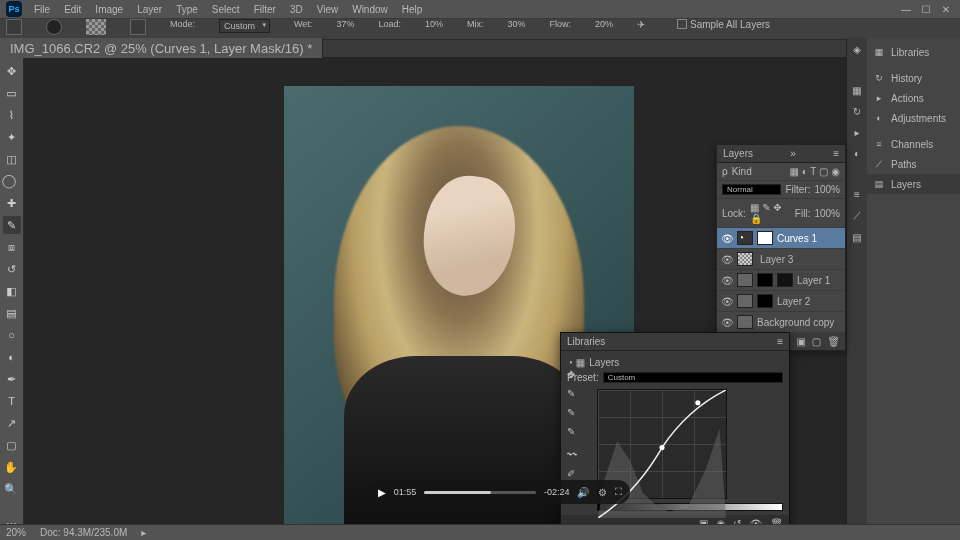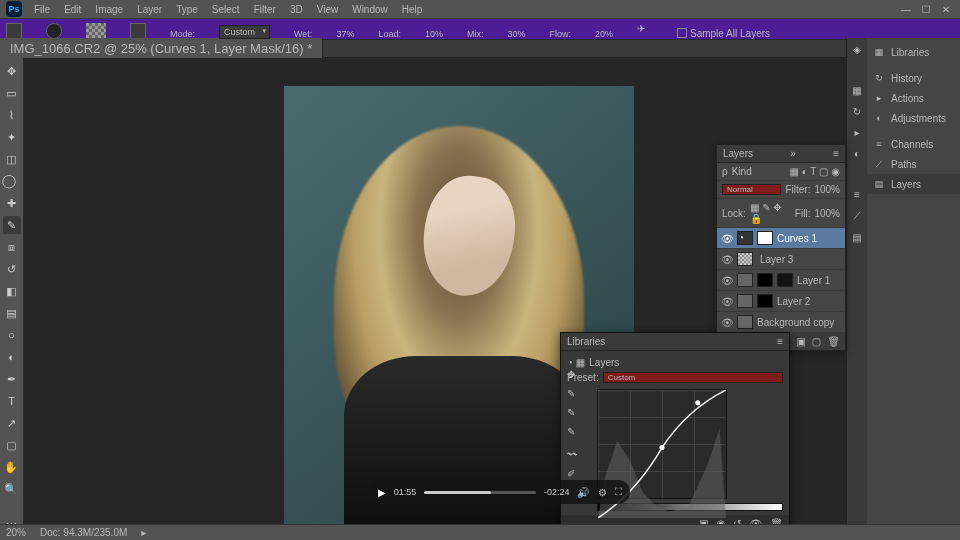--- a/index.html
+++ b/index.html
@@ -4,21 +4,21 @@
 <style>
 *{box-sizing:border-box;margin:0;padding:0;font-family:"Segoe UI",Tahoma,sans-serif;font-size:10px;color:#b8b8b8;user-select:none}
 body{background:#535353;width:960px;height:540px;overflow:hidden;position:relative}
 
 .menubar{height:18px;background:#535353;display:flex;align-items:center;padding-left:6px;gap:2px}
 .ps-logo{width:16px;height:16px;background:#001e36;color:#31a8ff;font-weight:700;font-size:9px;display:flex;align-items:center;justify-content:center;border-radius:4px;margin-right:4px}
 .menu-item{padding:2px 6px;cursor:default}
 .win-ctrl{margin-left:auto;display:flex;gap:8px;padding-right:8px}
 .win-ctrl span{width:12px;text-align:center}
 
-.optbar{height:22px;background:#4c1d95;border-top:1px solid #3a3a3a;border-bottom:1px solid #2a2a2a;display:flex;align-items:flex-end;gap:24px;padding:0 6px}
+.optbar{height:22px;background:#404040;border-top:1px solid #3a3a3a;border-bottom:1px solid #2a2a2a;display:flex;align-items:flex-start;gap:24px;padding:0 6px}
 .opt-ico{width:16px;height:16px;background:#3a3a3a;border:1px solid #666}
 .opt-swatch{width:20px;height:16px;background:repeating-conic-gradient(#666 0 25%,#999 0 50%) 0 0/6px 6px}
 .opt-sel{background:#3a3a3a;border:1px solid #222;padding:1px 14px 1px 4px;font-size:9px;position:relative}
 .opt-sel:after{content:"▾";position:absolute;right:3px;top:1px;font-size:7px}
 .opt-lbl{font-size:9px}
 .chk{width:10px;height:10px;border:1px solid #888;display:inline-block;margin-right:3px;vertical-align:-1px}
 
 .tabrow{height:18px;background:#3a3a3a;border-bottom:1px solid #222;display:flex;align-items:center}
 .doctab{background:#535353;padding:3px 10px;font-size:13px;border-right:1px solid #222}
 
@@ -35,21 +35,21 @@
 .panel-strip{position:absolute;right:0;top:38px;width:114px;bottom:0;background:#454545;border-left:1px solid #222}
 .strip-icons{position:absolute;left:0;top:0;width:20px;height:100%;background:#3a3a3a;display:flex;flex-direction:column;align-items:center;padding-top:6px;gap:10px;color:#999;font-size:10px}
 .strip-list{margin-left:20px;padding:4px 0}
 .strip-item{display:flex;align-items:center;gap:6px;padding:4px 6px;font-size:9px;cursor:pointer}
 .strip-item.active{background:#3a3a3a}
 .strip-ico{width:12px;height:12px;display:flex;align-items:center;justify-content:center;font-size:9px}
 
 .layers-panel{position:absolute;right:114px;top:144px;width:130px;background:#454545;border:1px solid #222;box-shadow:0 2px 8px rgba(0,0,0,.4)}
 .panel-hdr{background:#3a3a3a;padding:3px 6px;font-size:9px;border-bottom:1px solid #222;display:flex;justify-content:space-between}
 .panel-row{display:flex;align-items:center;gap:4px;padding:3px 5px;font-size:9px;border-bottom:1px solid #3a3a3a}
-.mini-sel{background:#7f1d1d;border:1px solid #222;padding:0 10px 0 4px;font-size:8px;flex:1}
+.mini-sel{background:#000000;border:1px solid #222;padding:0 10px 0 4px;font-size:8px;flex:1}
 .layer-list{max-height:140px;overflow:hidden}
 .layer{display:flex;align-items:center;gap:4px;padding:3px 4px;border-bottom:1px solid #3a3a3a;font-size:9px}
 .layer.sel{background:#5a7aa0}
 .layer.sel *{color:#fff}
 .eye{width:12px;text-align:center}
 .thumb{width:16px;height:14px;background:#666;border:1px solid #222}
 .thumb.white{background:#fff}
 .thumb.chk{background:repeating-conic-gradient(#888 0 25%,#ccc 0 50%) 0 0/4px 4px}
 .layer-ftr{display:flex;justify-content:flex-end;gap:6px;padding:3px 5px;background:#3a3a3a;font-size:9px}
 

